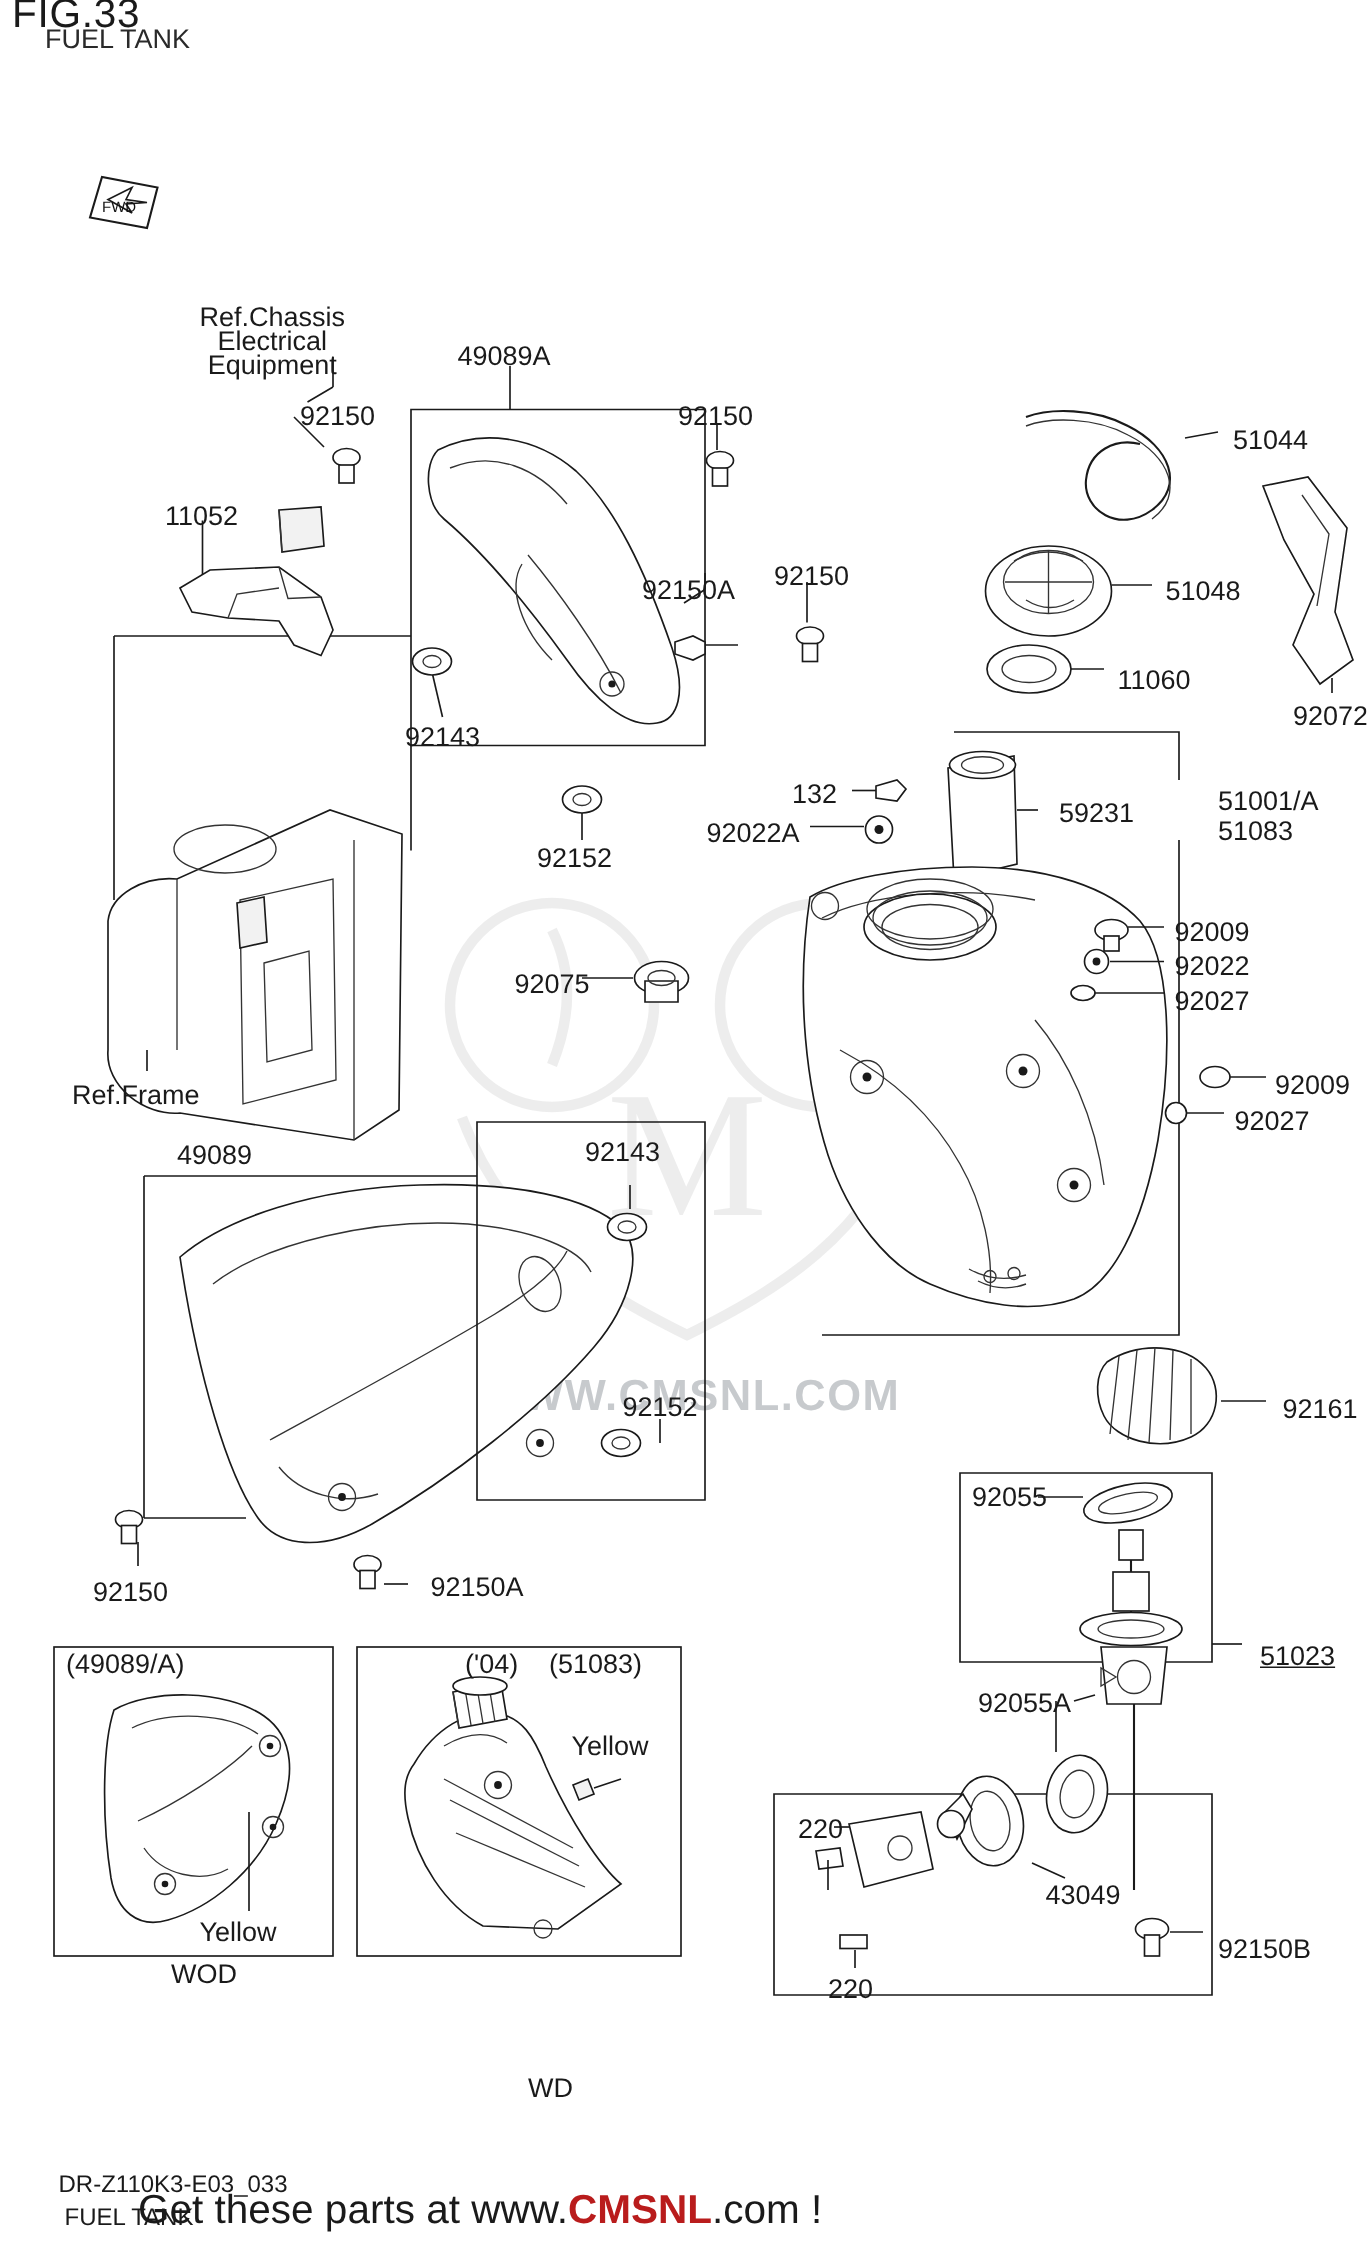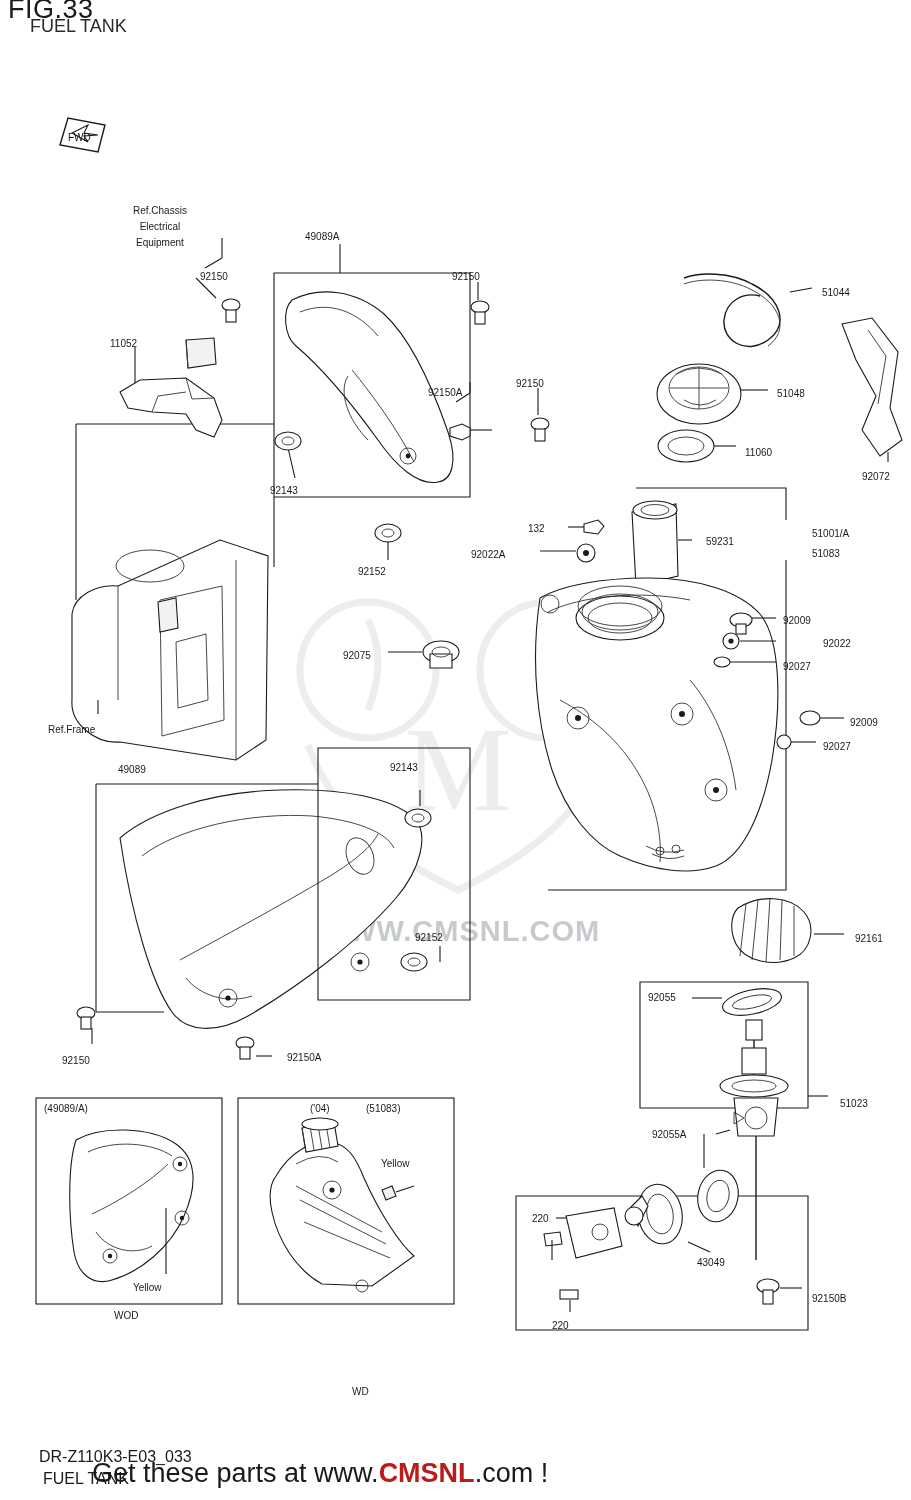--- a/index.html
+++ b/index.html
@@ -7,21 +7,21 @@
     width:911px;height:1500px;
     background:#ffffff;
     font-family:"Liberation Sans", sans-serif;
     color:#111;
     position:relative;
     overflow:hidden;
   }
   .diagram{position:absolute;left:0;top:0;width:911px;height:1500px;}
   .lbl{
     position:absolute;
-    font-size:10px;
+    font-size:18px;
     line-height:16px;
     white-space:pre;
     color:#1a1a1a;
     font-family:"Liberation Sans", sans-serif;
   }
   .title{
     position:absolute;
     font-size:27px;
     letter-spacing:0.5px;
     color:#1a1a1a;
@@ -381,34 +381,34 @@
 <div class="lbl" style="left:528px;top:521px;text-align:center;">132</div>
 <div class="lbl" style="left:471px;top:547px;">92022A</div>
 <div class="lbl" style="left:706px;top:534px;">59231</div>
 <div class="lbl" style="left:822px;top:285px;">51044</div>
 <div class="lbl" style="left:777px;top:386px;">51048</div>
 <div class="lbl" style="left:745px;top:445px;">11060</div>
 <div class="lbl" style="left:862px;top:469px;">92072</div>
 <div class="lbl" style="left:812px;top:526px;">51001/A</div>
 <div class="lbl" style="left:812px;top:546px;">51083</div>
 <div class="lbl" style="left:783px;top:613px;">92009</div>
-<div class="lbl" style="left:783px;top:636px;margin-left:40px;">92022</div>
+<div class="lbl" style="left:783px;top:636px;">92022</div>
 <div class="lbl" style="left:783px;top:659px;">92027</div>
 <div class="lbl" style="left:850px;top:715px;">92009</div>
 <div class="lbl" style="left:823px;top:739px;">92027</div>
 <div class="lbl" style="left:343px;top:648px;">92075</div>
 <div class="lbl" style="left:48px;top:722px;">Ref.Frame</div>
 <div class="lbl" style="left:118px;top:762px;">49089</div>
 <div class="lbl" style="left:390px;top:760px;">92143</div>
 <div class="lbl" style="left:415px;top:930px;">92152</div>
 <div class="lbl" style="left:62px;top:1053px;">92150</div>
 <div class="lbl" style="left:287px;top:1050px;">92150A</div>
 <div class="lbl" style="left:855px;top:931px;">92161</div>
 <div class="lbl" style="left:648px;top:990px;">92055</div>
-<div class="lbl" style="left:840px;top:1096px;">51023</div>
+<div class="lbl" style="left:840px;top:1096px;text-decoration:underline;">51023</div>
 <div class="lbl" style="left:652px;top:1127px;text-align:right;">92055A</div>
 <div class="lbl" style="left:697px;top:1255px;">43049</div>
 <div class="lbl" style="left:532px;top:1211px;">220</div>
 <div class="lbl" style="left:552px;top:1318px;">220</div>
 <div class="lbl" style="left:812px;top:1291px;">92150B</div>
 
 <div class="lbl" style="left:44px;top:1101px;">(49089/A)</div>
 <div class="lbl" style="left:133px;top:1280px;">Yellow</div>
 <div class="lbl" style="left:114px;top:1308px;">WOD</div>
 

